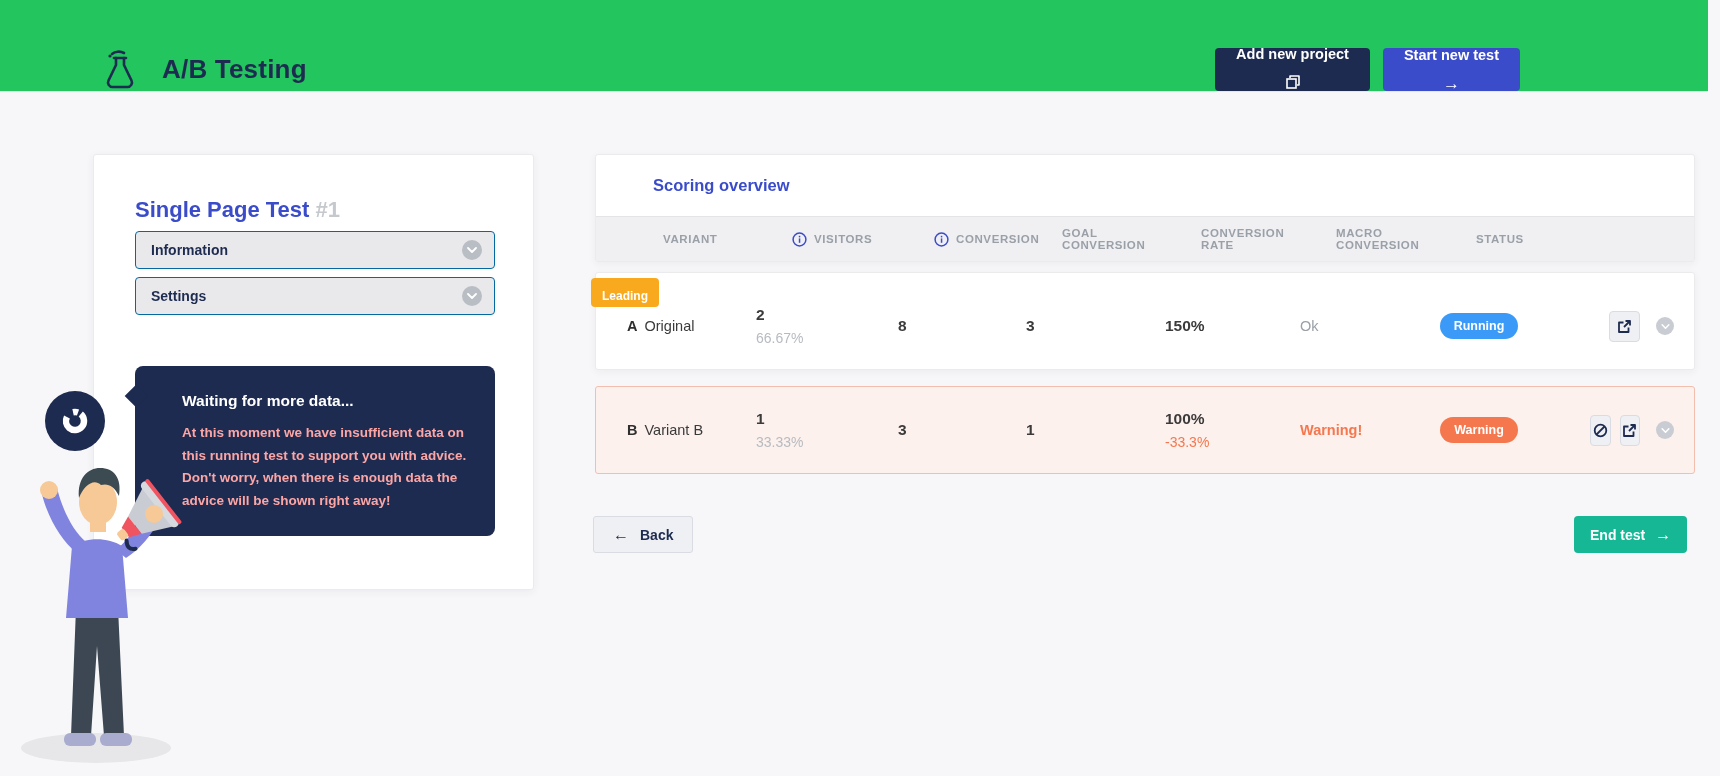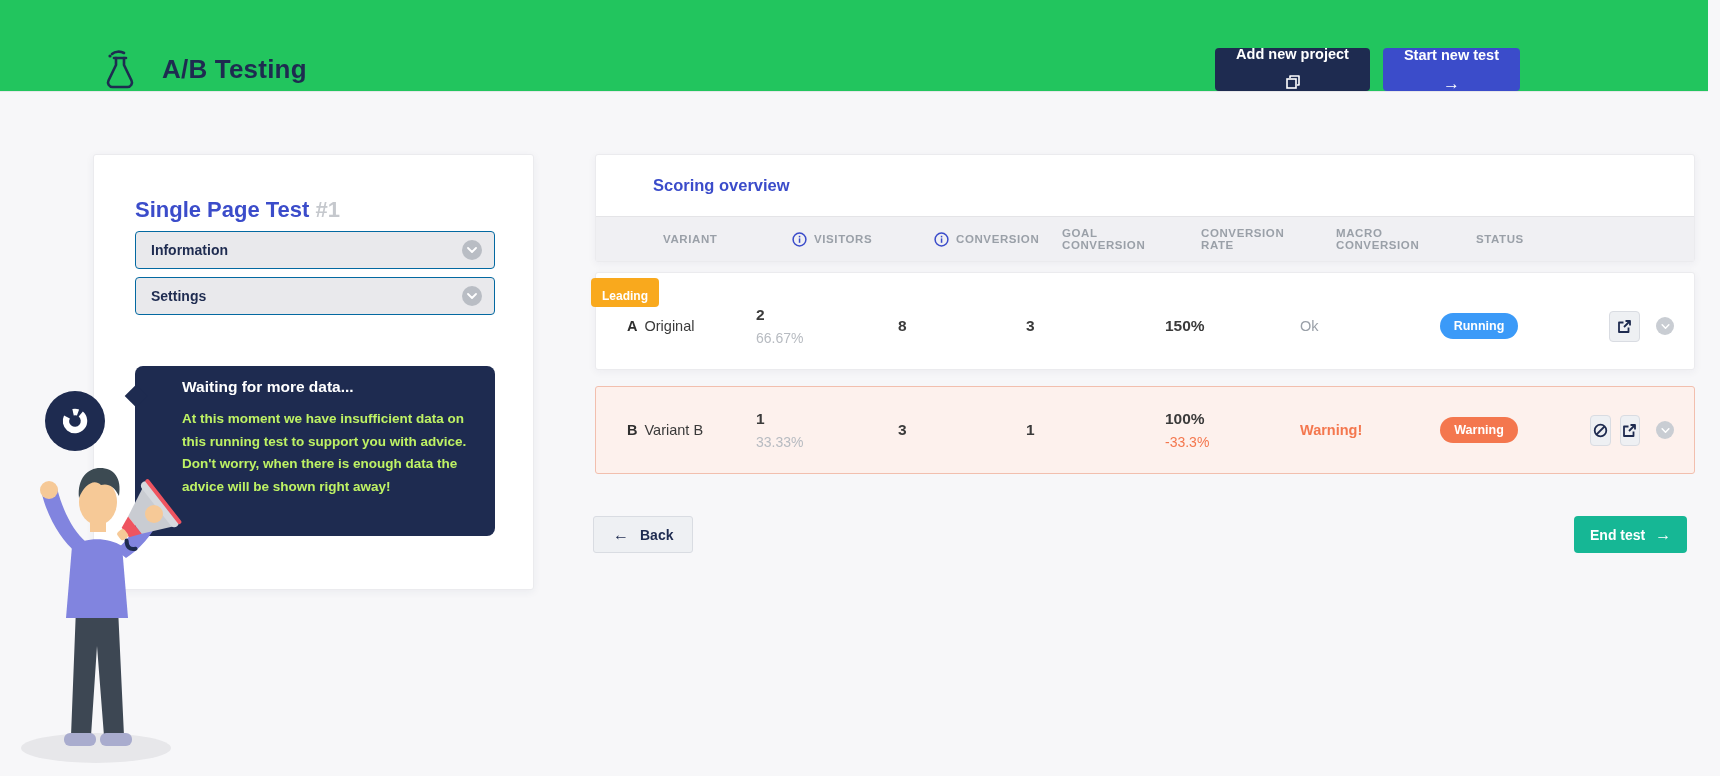--- a/index.html
+++ b/index.html
@@ -32,25 +32,25 @@
     border-radius:4px; display:flex; align-items:center; justify-content:space-between; padding:0 12px 0 15px;
     cursor:pointer; }
   .accordion:first-of-type { margin-top:42px; }
   .accordion .acc-label { font-size:14px; font-weight:700; color:#1e2b50; }
   .circle-chev { width:20px; height:20px; border-radius:50%; background:#b9bdc4; display:flex;
     align-items:center; justify-content:center; flex:0 0 auto; }
   .circle-chev.small { width:18px; height:18px; background:#c9cdd3; }
 
   
   .advice-bubble { position:relative; margin:51px 0 0 0; width:360px; height:170px; background:#1e2b50;
-    border-radius:8px; padding:12px 28px 0 47px; }
+    border-radius:8px; padding:26px 28px 0 47px; }
   .advice-bubble::before { content:""; position:absolute; left:-7px; top:22px; width:16px; height:16px;
     background:#1e2b50; transform:rotate(45deg); }
   .advice-title { font-size:15.5px; font-weight:800; color:#ffffff; margin-bottom:12px; }
-  .advice-body { font-size:13.5px; font-weight:700; color:#bef264; line-height:1.68; width:292px; }
+  .advice-body { font-size:13.5px; font-weight:700; color:#fca5a5; line-height:1.68; width:292px; }
 
   .chart-bubble-icon { position:absolute; left:45px; top:391px; width:60px; height:60px; border-radius:50%;
     background:#1e2b50; display:flex; align-items:center; justify-content:center; z-index:4; }
 
   .person { position:absolute; left:14px; top:450px; width:170px; height:320px; z-index:3; }
 
   
   .scoring-card { position:absolute; left:595px; top:154px; width:1100px; background:#ffffff;
     border:1px solid #ebebee; border-radius:3px; box-shadow:0 2px 8px rgba(30,43,80,0.05); }
   .scoring-title-bar { height:61px; display:flex; align-items:center; padding-left:57px; }

